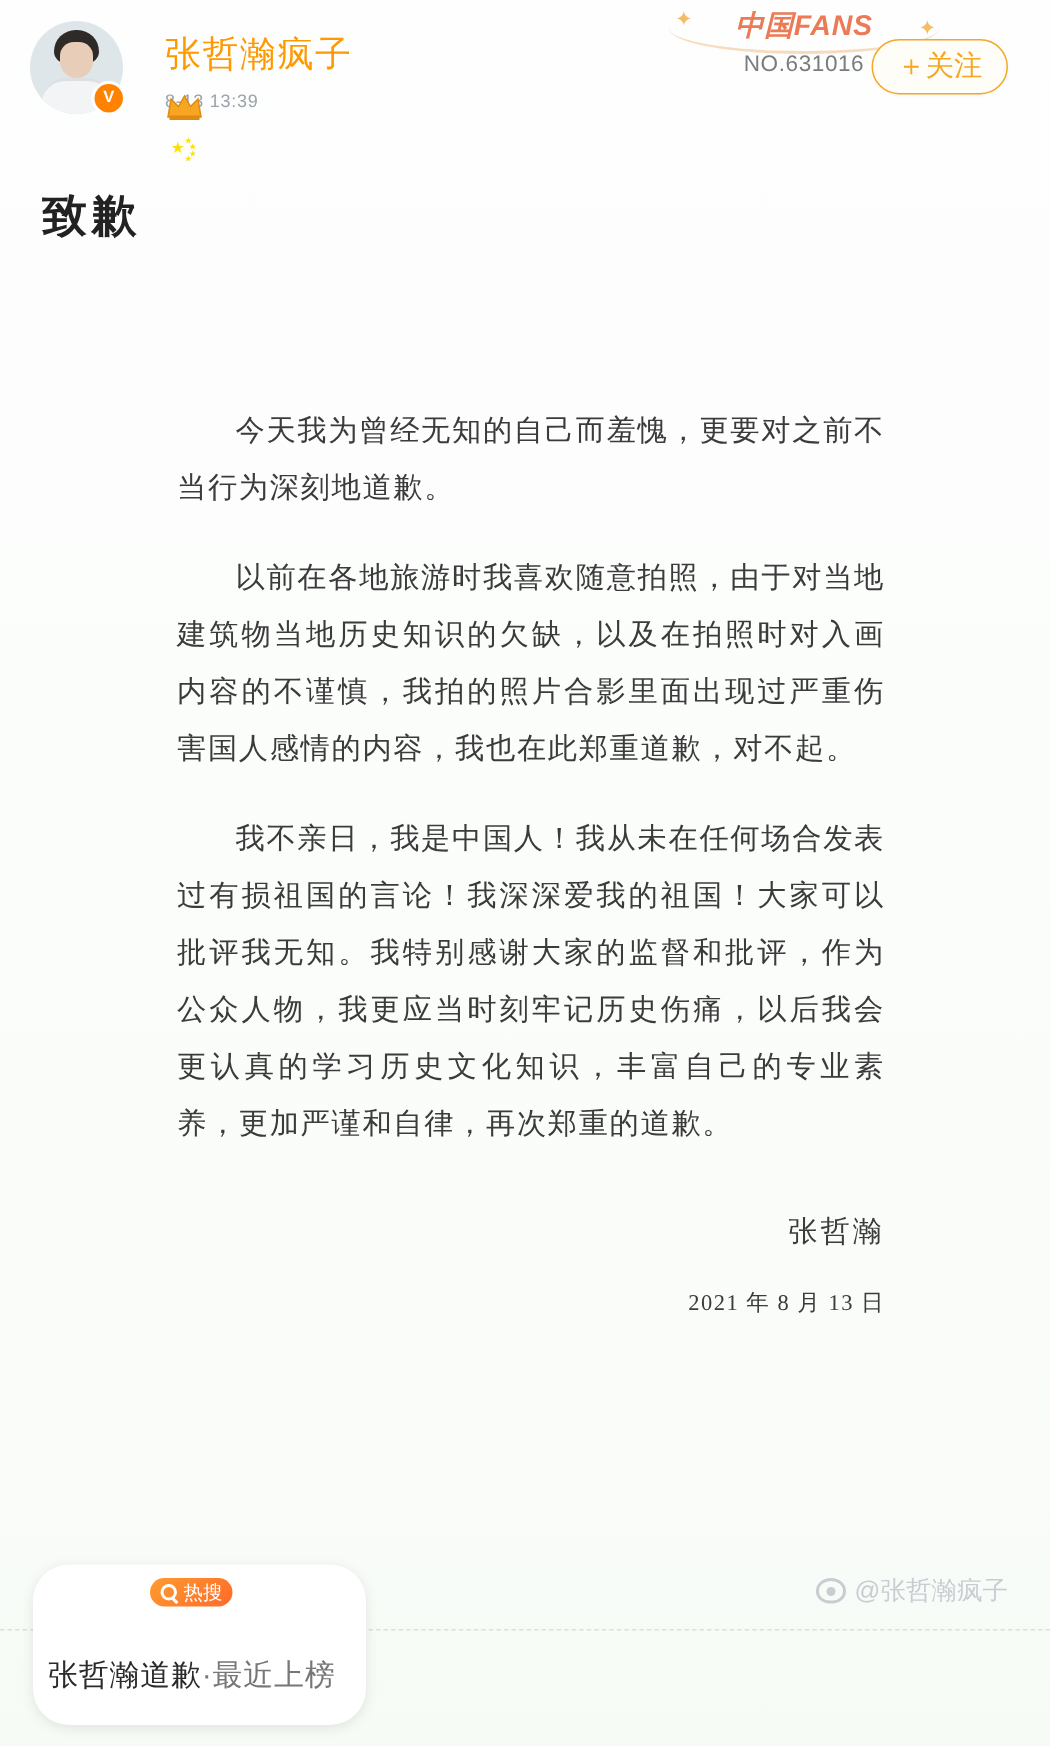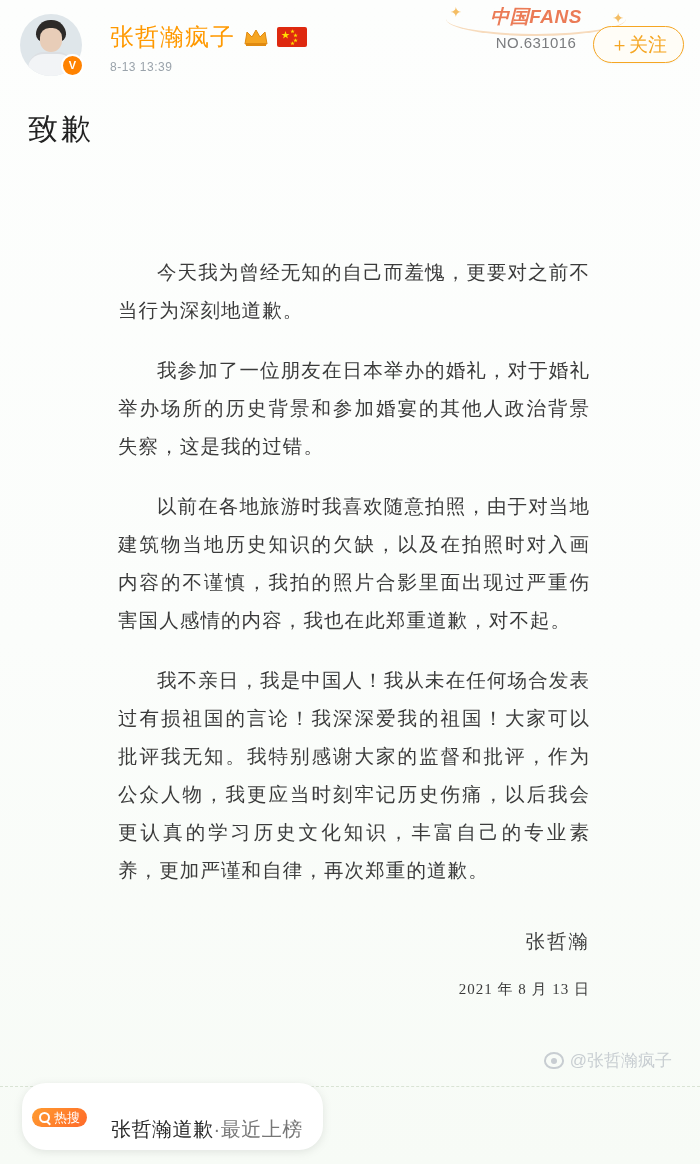--- a/index.html
+++ b/index.html
@@ -84,23 +84,23 @@
     text-align: center;
     font-weight: bold;
   }
 
   .meta {
     margin-left: 92px;
     padding-top: 6px;
   }
   .name-row {
     display: flex;
-    align-items: center;
     gap: 8px;
     height: 34px;
+    flex-direction: column;
   }
   .user-name {
     font-size: 24px;
     color: #ff9900;
     letter-spacing: 1px;
     font-family: "Liberation Sans", sans-serif;
   }
   .crown-icon {
     width: 26px; height: 22px;
     display: inline-block;
@@ -173,41 +173,41 @@
   }
   .spark {
     position: absolute;
     color: #f3b24a;
     font-size: 14px;
     opacity: .85;
   }
 
   .follow-btn {
     position: absolute;
-    right: 16px;
+    right: 28px;
     top: 26px;
     border: 1px solid #f5a623;
     color: #f5a623;
     background: #fffdf7;
     border-radius: 20px;
     padding: 8px 16px;
     font-size: 19px;
     line-height: 1;
     white-space: nowrap;
     box-shadow: 0 1px 2px rgba(0,0,0,.03);
   }
 
   
   .doc-title {
     font-size: 30px;
     color: #222;
-    margin: 17px 0 0 28px;
+    margin: 32px 0 0 28px;
     letter-spacing: 3px;
     font-family: "Liberation Serif", serif;
-    font-weight: normal;
+    font-weight: bold;
   }
 
   
   .letter {
     margin: 104px 110px 0 118px;
     font-family: "Liberation Serif", serif;
     color: #3b3b3b;
   }
   .letter p {
     font-size: 19.5px;
@@ -268,25 +268,26 @@
     bottom: 76px;
     height: 1px;
     border-top: 1px dashed #d9e3d4;
   }
   .hot-pill {
     position: absolute;
     left: 22px;
     bottom: 14px;
     display: flex;
     align-items: center;
-    gap: 24px;
+    gap: 8px;
     background: #ffffff;
     border-radius: 24px;
-    padding: 9px 20px 7px 10px;
+    padding: 9px 20px 20px 10px;
     box-shadow: 0 2px 8px rgba(120,130,120,.18);
+    flex-direction: column;
   }
   .hot-badge {
     display: inline-flex;
     align-items: center;
     gap: 4px;
     background: linear-gradient(135deg,#ff9b2f,#ff6a2a);
     color: #fff;
     font-size: 13px;
     border-radius: 12px;
     padding: 3px 7px;
@@ -366,21 +367,20 @@
       <div class="fans-no">NO.631016</div>
     </div>
 
     <div class="follow-btn">＋关注</div>
   </div>
 
   <div class="doc-title">致歉</div>
 
   <div class="letter">
     <p>今天我为曾经无知的自己而羞愧，更要对之前不当行为深刻地道歉。</p>
-    <p>我参加了一位朋友在日本举办的婚礼，对于婚礼举办场所的历史背景和参加婚宴的其他人政治背景失察，这是我的过错。</p>
     <p>以前在各地旅游时我喜欢随意拍照，由于对当地建筑物当地历史知识的欠缺，以及在拍照时对入画内容的不谨慎，我拍的照片合影里面出现过严重伤害国人感情的内容，我也在此郑重道歉，对不起。</p>
     <p>我不亲日，我是中国人！我从未在任何场合发表过有损祖国的言论！我深深爱我的祖国！大家可以批评我无知。我特别感谢大家的监督和批评，作为公众人物，我更应当时刻牢记历史伤痛，以后我会更认真的学习历史文化知识，丰富自己的专业素养，更加严谨和自律，再次郑重的道歉。</p>
 
     <div class="sign">
       <div class="sign-name">张哲瀚</div>
       <div class="sign-date">2021 年 8 月 13 日</div>
     </div>
   </div>
 
   <div class="weibo-watermark">

